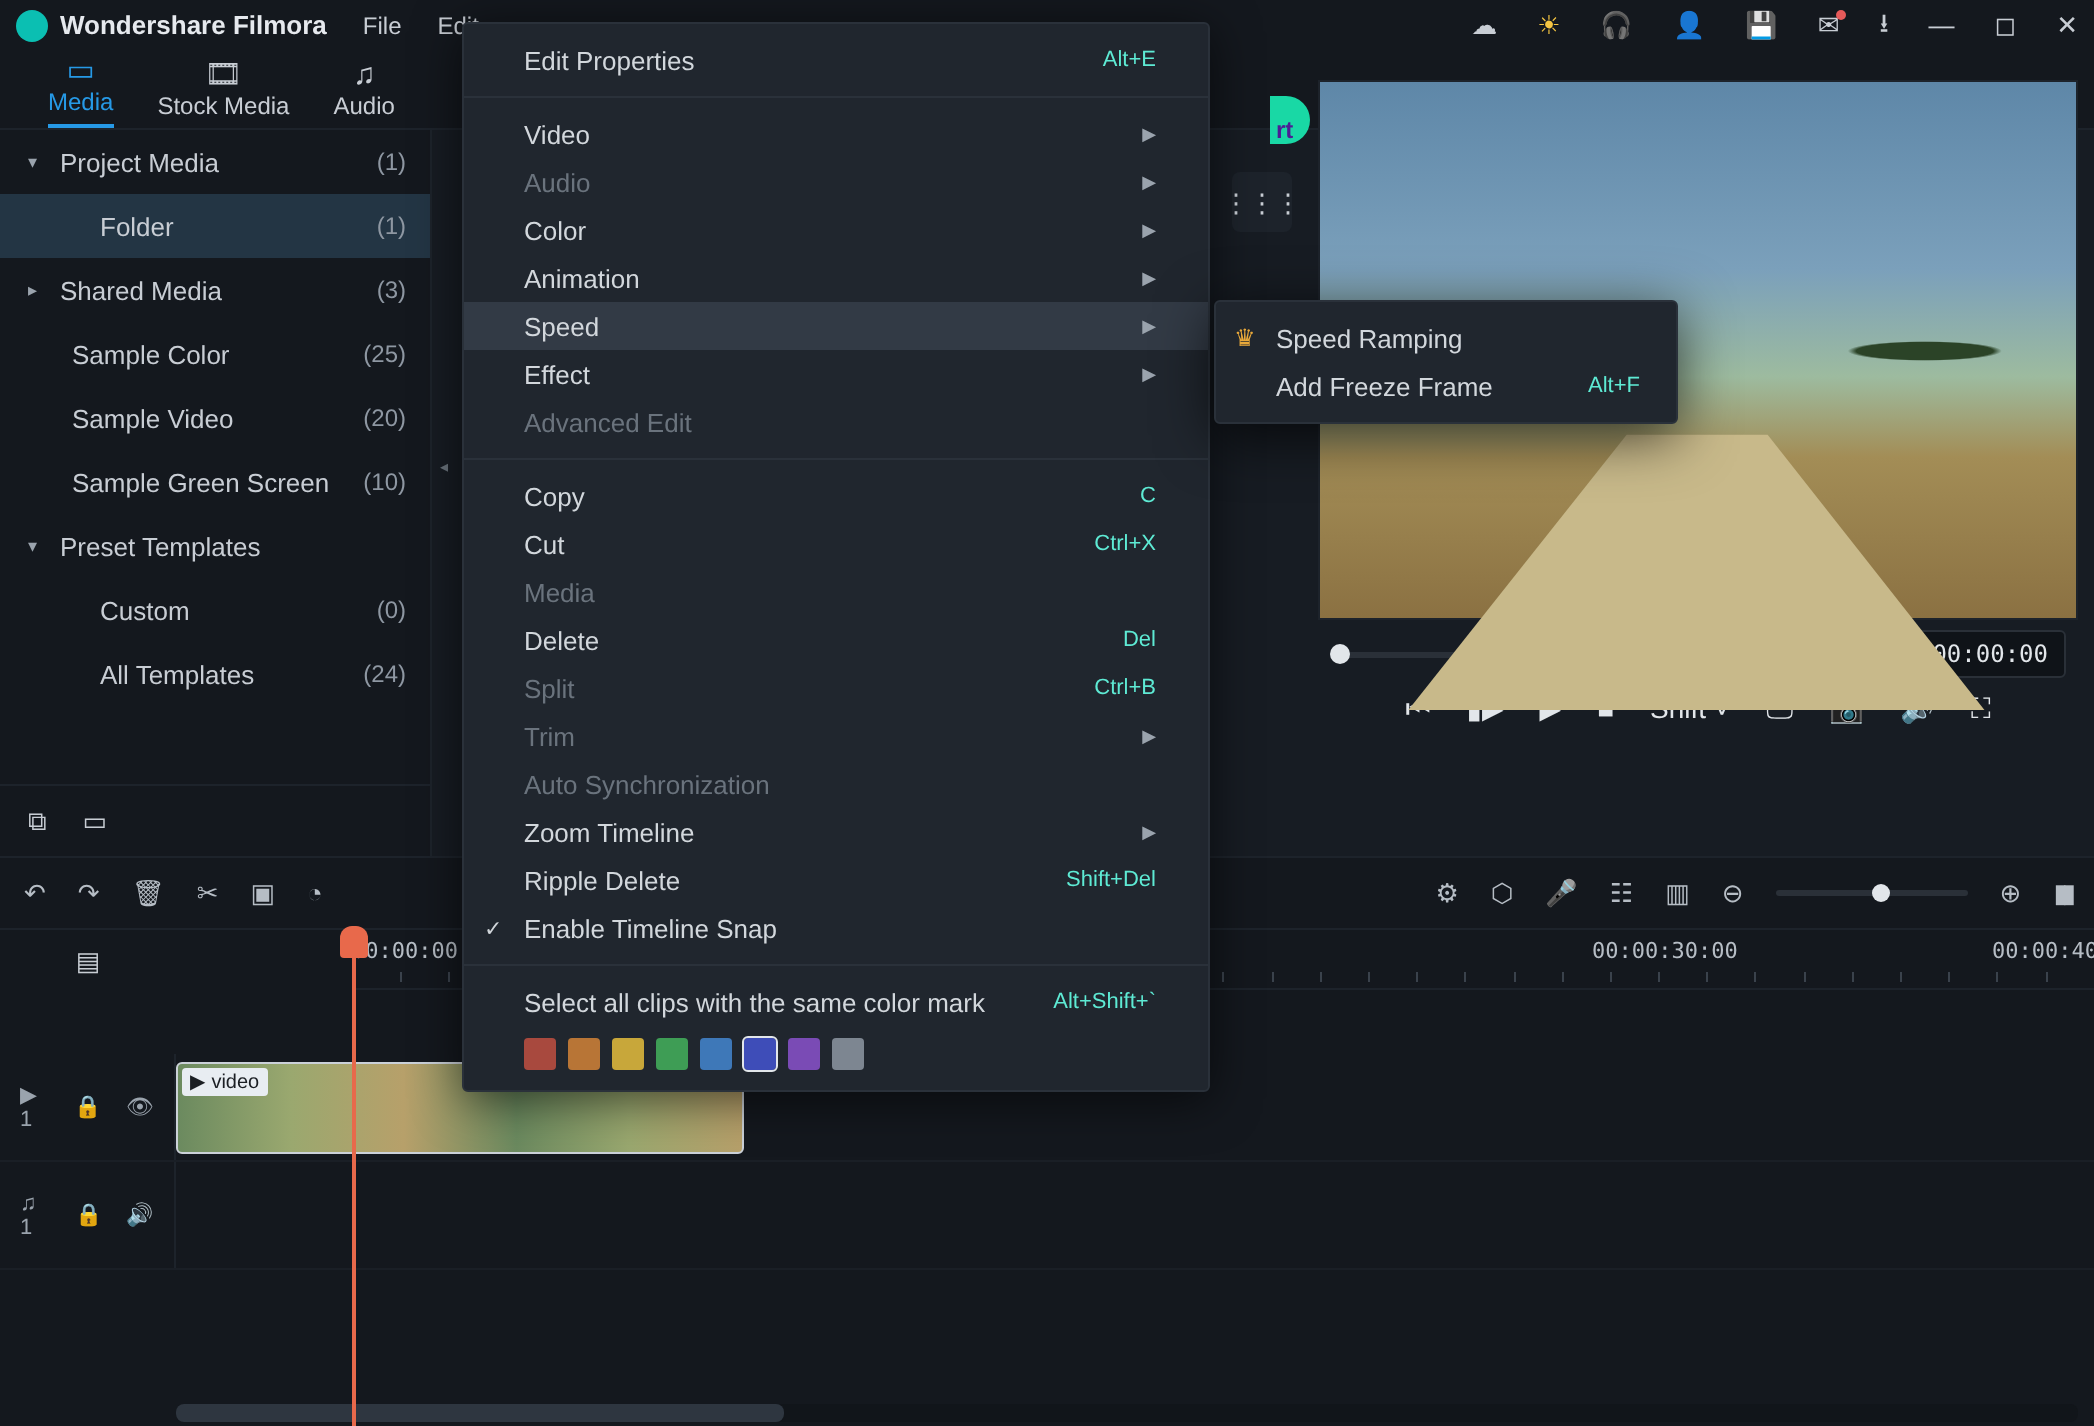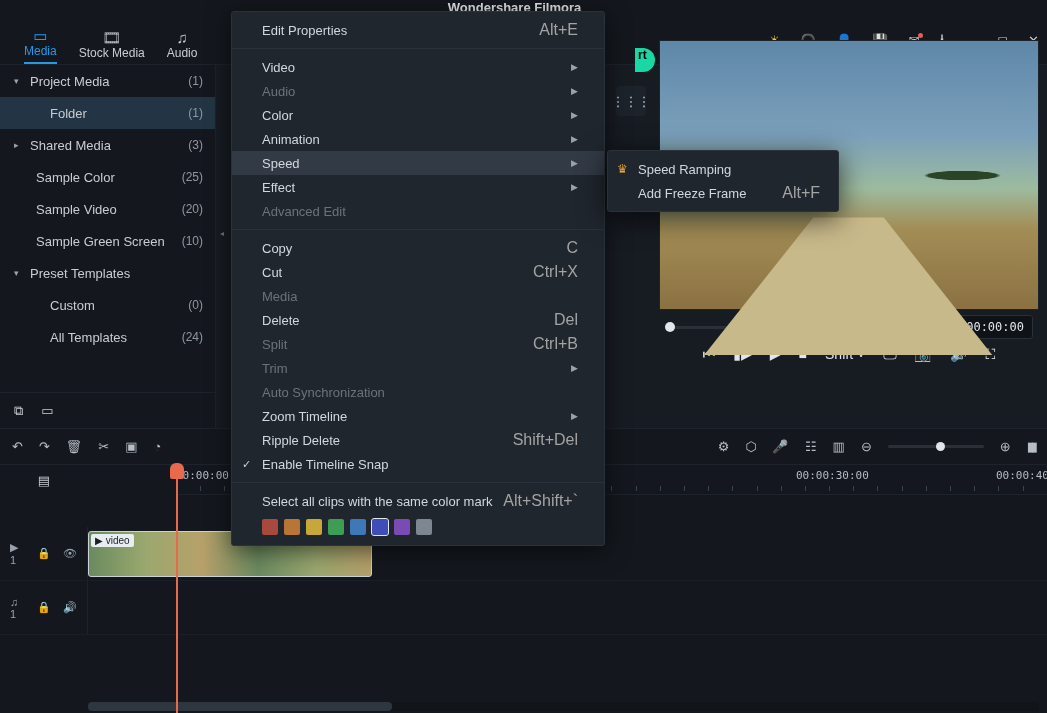--- a/index.html
+++ b/index.html
@@ -1,19 +1,19 @@
 <!DOCTYPE html>
 <html><head>
 <meta charset="utf-8">
 <style>
   * { margin:0; padding:0; box-sizing:border-box; font-family:-apple-system,BlinkMacSystemFont,"Segoe UI",Arial,sans-serif; }
   body { background:#14181e; color:#c8cdd4; width:1047px; height:713px; overflow:hidden; font-size:13px; position:relative; }
   
   
-  .titlebar { height:25px; background:#14181e; display:flex; align-items:center; padding:0 8px;flex-direction:column; }
+  .titlebar { height:25px; background:#14181e; display:flex; align-items:center; padding:0 8px; }
   .logo-circle { width:16px; height:16px; border-radius:50%; background:#0bbfb2; margin-right:6px; display:inline-block; }
   .ttl { font-weight:600; font-size:13px; color:#e6e9ee; margin-right:18px; }
   .file-menu-row { display:flex; gap:18px; font-size:12px; color:#c8cdd4; }
   .win-icons { margin-left:auto; display:flex; gap:20px; align-items:center; color:#c8cdd4; }
   .win-icons span { cursor:pointer; }
   .sun { color:#f5c542; }
   .headphone { color:#1fd2a4; }
   .reddot { position:relative; }
   .reddot::after { content:""; position:absolute; top:0; right:-3px; width:5px; height:5px; background:#e65a5a; border-radius:50%; }
   
@@ -48,31 +48,31 @@
   .prev-img::after { content:""; position:absolute; left:35%; top:55%; width:30%; height:42%; background:#c8b98a; transform:perspective(60px) rotateX(40deg); }
   .prev-scrub { height:26px; display:flex; align-items:center; gap:12px; padding:8px 6px 0; }
   .prev-scrub input[type=range] { flex:1; height:3px; background:#2a3038; appearance:none; border-radius:2px; }
   .prev-scrub input[type=range]::-webkit-slider-thumb { appearance:none; width:10px; height:10px; background:#e2e6ea; border-radius:50%; }
   .tc-brace { color:#8e97a2; letter-spacing:4px; }
   .tc-box { background:#0f1318; border:1px solid #2a3038; padding:4px 8px; font-family:monospace; font-size:12px; color:#e2e6ea; border-radius:3px; }
   .prev-ctrl { height:36px; display:flex; align-items:center; justify-content:center; gap:18px; font-size:14px; color:#e2e6ea; }
   .play-btn { font-size:14px; }
   
   
-  .export-pill { position:absolute; left:635px; top:48px; height:24px; background:#19d8a5; color:#000000; font-size:12px; font-weight:600; padding:0 8px 0 3px; display:flex; align-items:flex-start; border-radius:0 12px 12px 0; }
+  .export-pill { position:absolute; left:635px; top:48px; height:24px; background:#19d8a5; color:#4c1d95; font-size:12px; font-weight:600; padding:0 8px 0 3px; display:flex; align-items:flex-end; border-radius:0 12px 12px 0; }
   
   
   .grid-icon-box { position:absolute; left:616px; top:86px; width:30px; height:30px; display:flex; align-items:center; justify-content:center; background:#1d232b; border-radius:4px; }
   
   
   .ctx-menu { position:absolute; left:231px; top:11px; width:374px; background:#20262e; border:1px solid #2a313a; box-shadow:0 4px 24px rgba(0,0,0,.6); border-radius:3px; padding:6px 0; z-index:50; }
   .mi { height:24px; display:flex; align-items:center; justify-content:space-between; padding:0 26px 0 30px; cursor:pointer; font-size:13px; color:#d2d7dc; position:relative; }
   .mi.dis { color:#6a737d; cursor:default; }
   .mi.hov { background:#323a45; }
-  .mi .sc { color:#a3a3a3; font-size:16px; }
+  .mi .sc { color:#5eead4; font-size:11px; }
   .mi .arr { color:#9aa3ad; font-size:9px; }
   .sep { height:1px; background:#2a313a; margin:6px 0; }
   .check::before { content:"✓"; position:absolute; left:10px; color:#cfd4d9; font-size:11px; }
   .swatches { display:flex; gap:6px; padding:6px 0 4px 30px; }
   .sw { width:16px; height:16px; border-radius:2px; }
   
   
   .sub-menu { position:absolute; left:607px; top:150px; width:232px; background:#20262e; border:1px solid #2a313a; box-shadow:0 6px 28px rgba(0,0,0,.7); border-radius:3px; padding:6px 0; z-index:60; }
   .sub-menu .mi { padding:0 18px 0 30px; }
   .crown { color:#e8a83a; position:absolute; left:9px; font-size:12px; }

